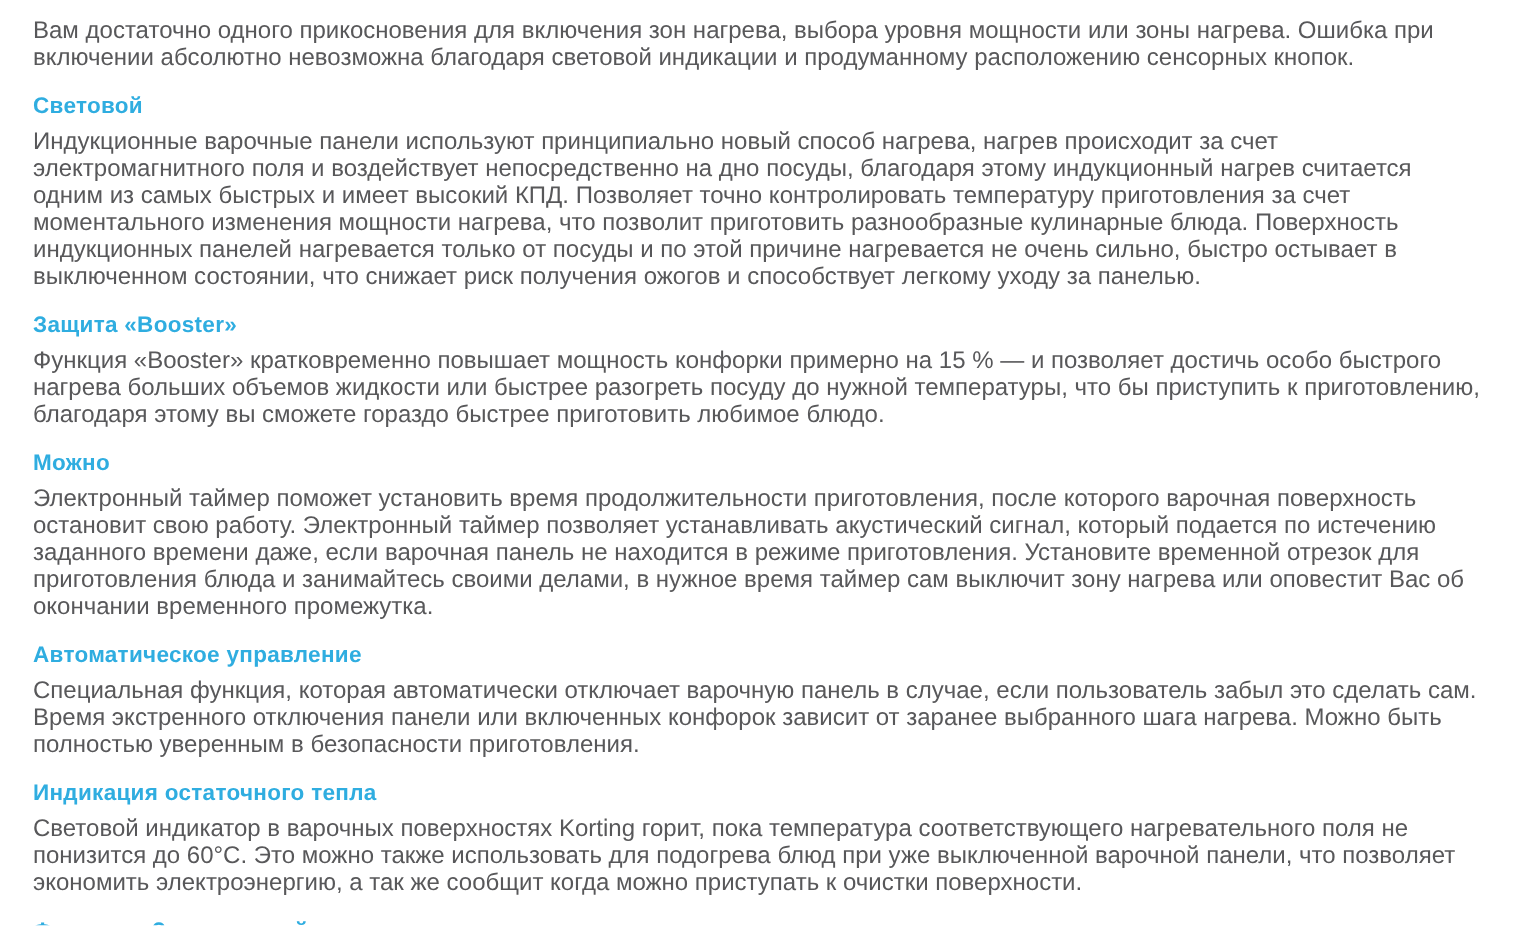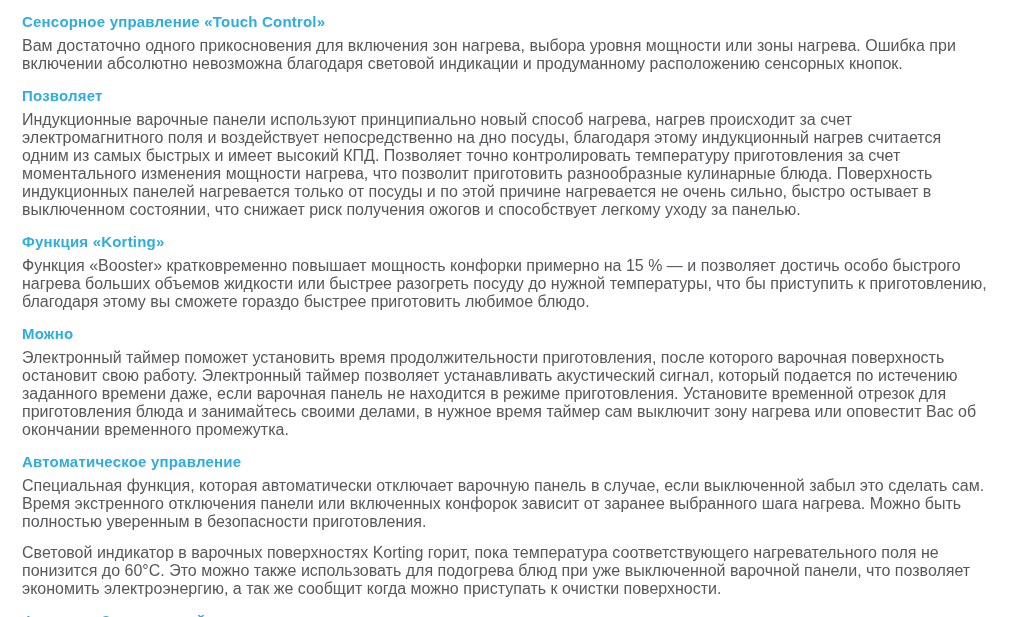--- a/index.html
+++ b/index.html
@@ -31,45 +31,45 @@
     line-height: 18px;
     color: var(--body-text, #58585a);
   }
 </style>
 </head>
 <body>
 
 <main class="page">
 
   <section class="feature">
-    <h2 class="feature-heading">Сенсорное управление «Touch Control»</h2>
     <p class="feature-body">Вам достаточно одного прикосновения для включения зон нагрева, выбора уровня мощности или зоны нагрева. Ошибка при включении абсолютно невозможна благодаря световой индикации и продуманному расположению сенсорных кнопок.</p>
   </section>
 
   <section class="feature">
-    <h2 class="feature-heading">Позволяет</h2>
+    <h2 class="feature-heading">Световой</h2>
     <p class="feature-body">Индукционные варочные панели используют принципиально новый способ нагрева, нагрев происходит за счет электромагнитного поля и воздействует непосредственно на дно посуды, благодаря этому индукционный нагрев считается одним из самых быстрых и имеет высокий КПД. Позволяет точно контролировать температуру приготовления за счет моментального изменения мощности нагрева, что позволит приготовить разнообразные кулинарные блюда. Поверхность индукционных панелей нагревается только от посуды и по этой причине нагревается не очень сильно, быстро остывает в выключенном состоянии, что снижает риск получения ожогов и способствует легкому уходу за панелью.</p>
   </section>
 
   <section class="feature">
-    <h2 class="feature-heading">Функция «Korting»</h2>
+    <h2 class="feature-heading">Защита «Booster»</h2>
     <p class="feature-body">Функция «Booster» кратковременно повышает мощность конфорки примерно на 15 % — и позволяет достичь особо быстрого нагрева больших объемов жидкости или быстрее разогреть посуду до нужной температуры, что бы приступить к приготовлению, благодаря этому вы сможете гораздо быстрее приготовить любимое блюдо.</p>
   </section>
 
   <section class="feature">
     <h2 class="feature-heading">Можно</h2>
     <p class="feature-body">Электронный таймер поможет установить время продолжительности приготовления, после которого варочная поверхность остановит свою работу. Электронный таймер позволяет устанавливать акустический сигнал, который подается по истечению заданного времени даже, если варочная панель не находится в режиме приготовления. Установите временной отрезок для приготовления блюда и занимайтесь своими делами, в нужное время таймер сам выключит зону нагрева или оповестит Вас об окончании временного промежутка.</p>
   </section>
 
   <section class="feature">
     <h2 class="feature-heading">Автоматическое управление</h2>
-    <p class="feature-body">Специальная функция, которая автоматически отключает варочную панель в случае, если выключенной забыл это сделать сам. Время экстренного отключения панели или включенных конфорок зависит от заранее выбранного шага нагрева. Можно быть полностью уверенным в безопасности приготовления.</p>
+    <p class="feature-body">Специальная функция, которая автоматически отключает варочную панель в случае, если пользователь забыл это сделать сам. Время экстренного отключения панели или включенных конфорок зависит от заранее выбранного шага нагрева. Можно быть полностью уверенным в безопасности приготовления.</p>
   </section>
 
   <section class="feature">
+    <h2 class="feature-heading">Индикация остаточного тепла</h2>
     <p class="feature-body">Световой индикатор в варочных поверхностях Korting горит, пока температура соответствующего нагревательного поля не понизится до 60°C. Это можно также использовать для подогрева блюд при уже выключенной варочной панели, что позволяет экономить электроэнергию, а так же сообщит когда можно приступать к очистки поверхности.</p>
   </section>
 
   <section class="feature">
     <h2 class="feature-heading">Функция «Защита детей»</h2>
 
   </section>
 
 </main>
 

